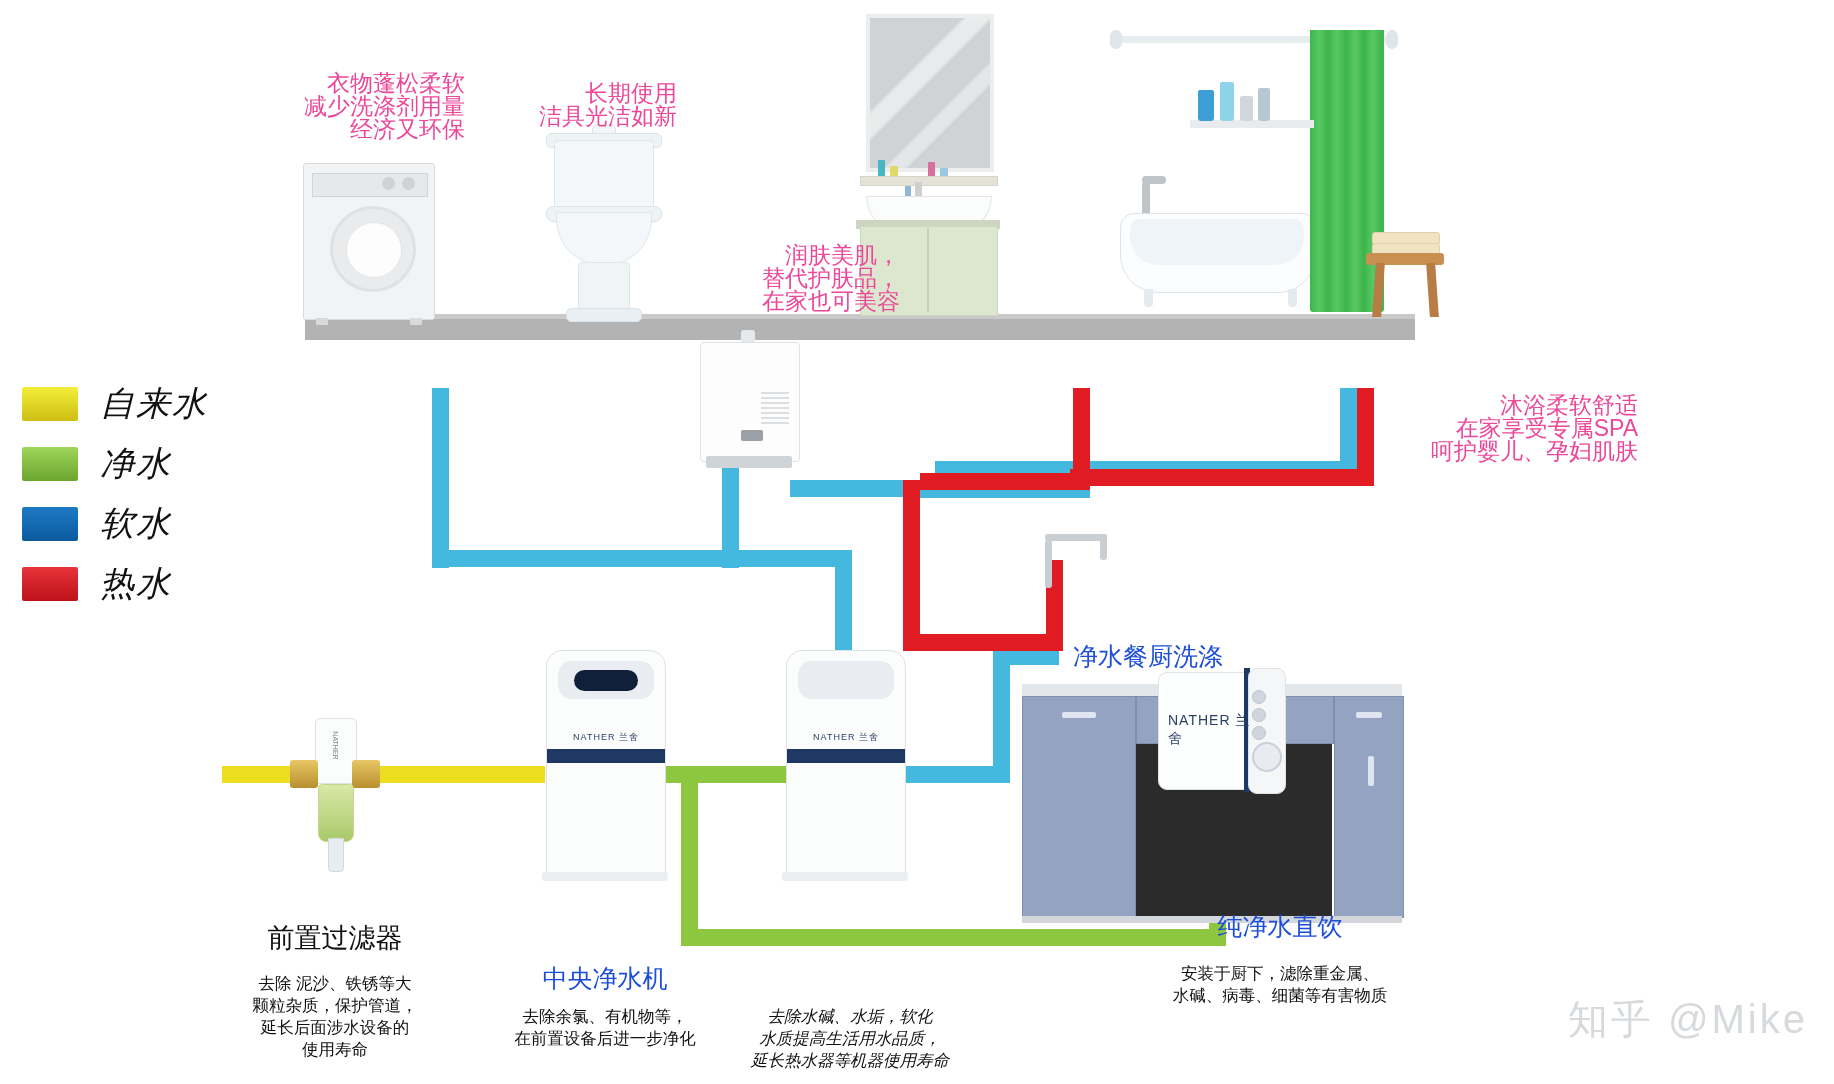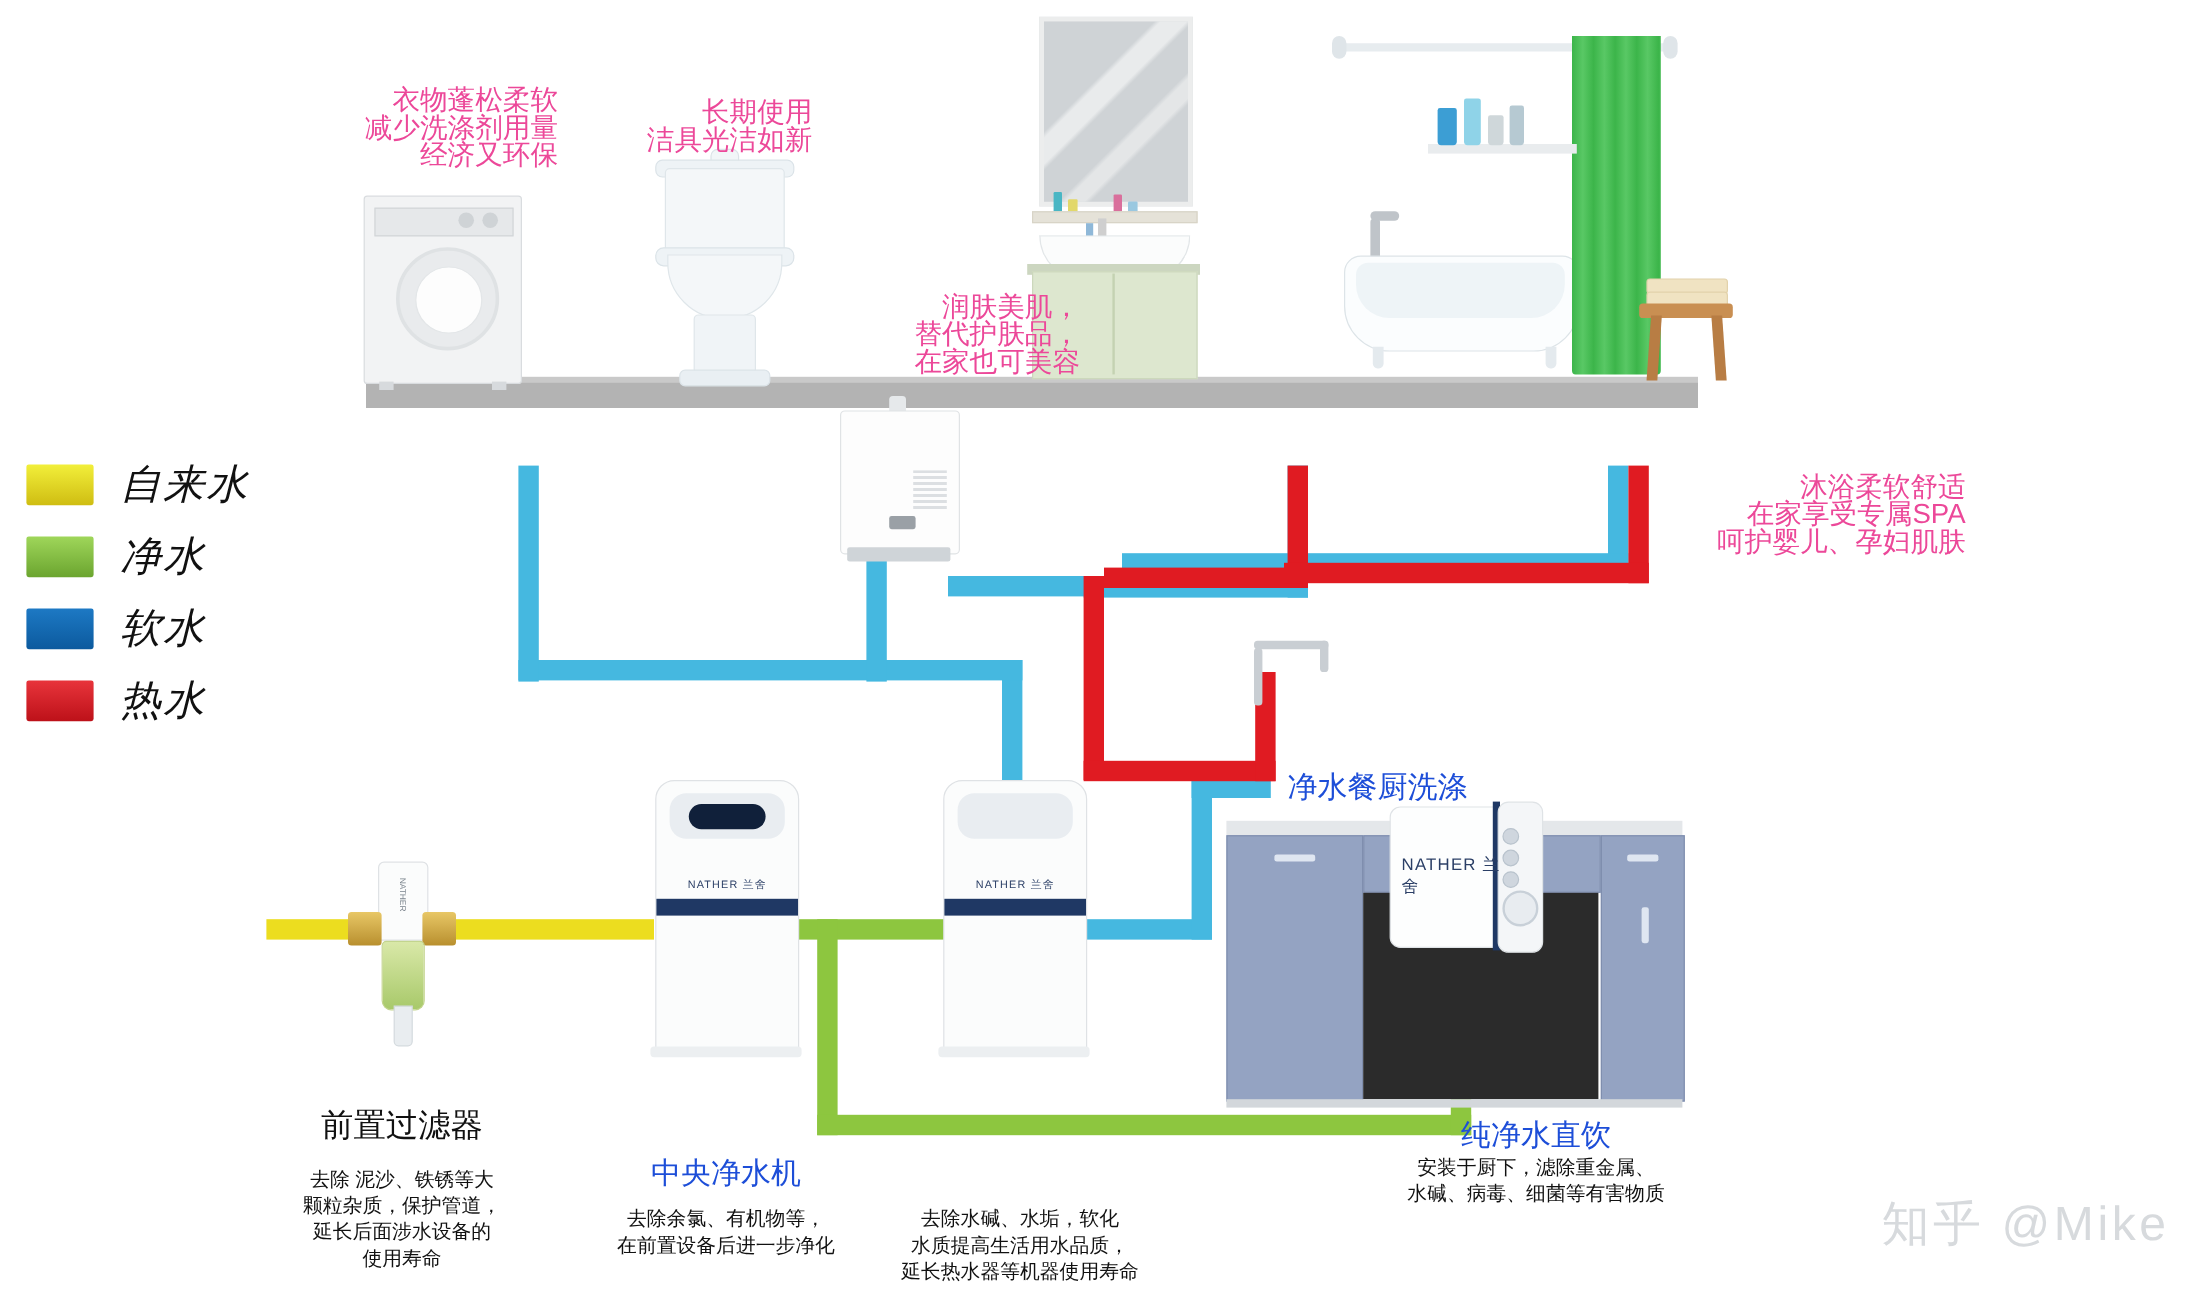--- a/index.html
+++ b/index.html
@@ -274,21 +274,21 @@
   <div class="abs title-md" style="left:465px;top:962px;width:280px;">中央净水机</div>
   <div class="abs desc" style="left:450px;top:1005px;width:310px;">去除余氯、有机物等，
 在前置设备后进一步净化</div>
 
   <div class="abs tank" style="left:786px;top:650px;">
     <div class="tank-top"></div>
     <div class="tank-band" style="top:98px;"></div>
     <div class="tank-logo" style="top:80px;">NATHER 兰舍</div>
   </div>
   <div class="abs tank-base" style="left:782px;top:872px;"></div>
-  <div class="abs desc" style="left:690px;top:1005px;width:320px;">去除水碱、水垢，软化
+  <div class="abs desc" style="left:690px;top:1005px;width:320px;font-style:italic;">去除水碱、水垢，软化
 水质提高生活用水品质，
 延长热水器等机器使用寿命</div>
 
   <div class="abs kcounter" style="left:1022px;top:684px;width:380px;height:12px;"></div>
   <div class="abs kcab" style="left:1022px;top:696px;width:112px;height:220px;"></div>
   <div class="abs khandle" style="left:1062px;top:712px;width:34px;height:6px;"></div>
   <div class="abs kcab" style="left:1136px;top:696px;width:196px;height:46px;"></div>
   <div class="abs khandle" style="left:1214px;top:714px;width:38px;height:6px;"></div>
   <div class="abs kalcove" style="left:1136px;top:744px;width:196px;height:172px;"></div>
   <div class="abs kcab" style="left:1334px;top:696px;width:68px;height:220px;"></div>
@@ -303,19 +303,19 @@
 
   <div class="abs ro"></div>
   <div class="abs ro-stripe"></div>
   <div class="abs ro-right"></div>
   <div class="abs" style="left:1168px;top:712px;width:92px;font-size:14px;letter-spacing:1px;color:#2b3f66;">NATHER 兰舍</div>
   <div class="abs ro-dot" style="left:1252px;top:690px;"></div>
   <div class="abs ro-dot" style="left:1252px;top:708px;"></div>
   <div class="abs ro-dot" style="left:1252px;top:726px;"></div>
   <div class="abs ro-knob"></div>
 
-  <div class="abs title-md" style="left:1125px;top:910px;width:310px;margin-top:20px;">纯净水直饮</div>
+  <div class="abs title-md" style="left:1125px;top:910px;width:310px;">纯净水直饮</div>
   <div class="abs desc" style="left:1105px;top:962px;width:350px;">安装于厨下，滤除重金属、
 水碱、病毒、细菌等有害物质</div>
 
   <div class="watermark">知乎 @Mike</div>
 
 </div>
 
 </body></html>

